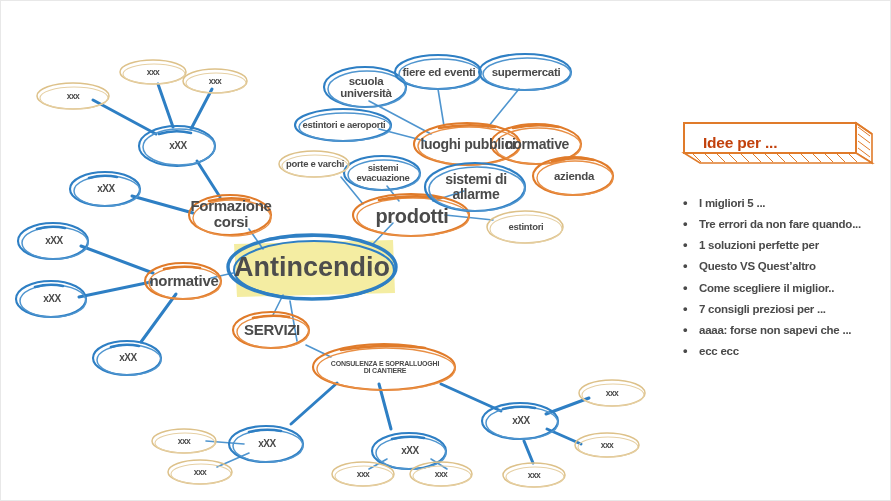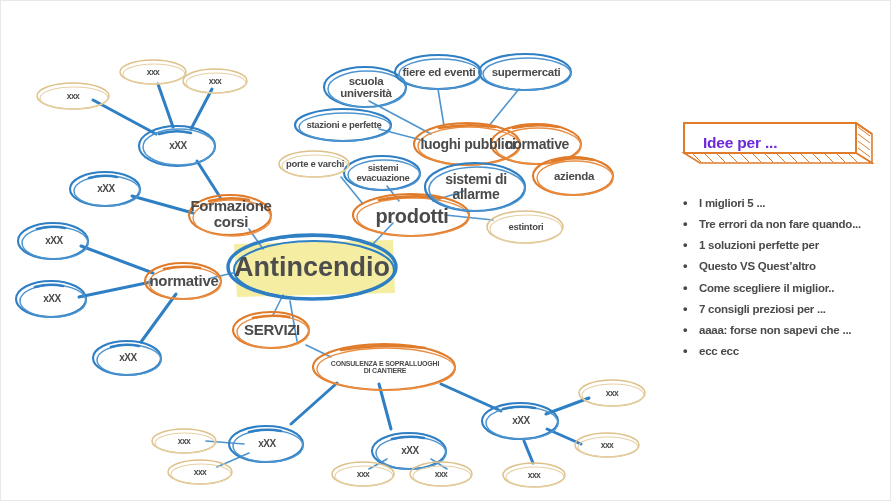--- a/index.html
+++ b/index.html
@@ -63,21 +63,21 @@
     position: relative;
     width: 196px;
     height: 56px;
   }
   #idee-title {
     position: absolute;
     left: 30px;
     top: 15px;
     font-size: 15.5px;
     font-weight: bold;
-    color: #6d28d9;
+    color: #c2410c;
     font-family: "Liberation Sans", sans-serif;
     letter-spacing: -0.2px;
   }
   #idee-list {
     position: absolute;
     left: 6px;
     top: 78px;
     margin: 0;
     padding: 0;
     list-style: none;
@@ -346,21 +346,21 @@
 
   <div class="node-label" style="left:411px; top:215px; font-size:20px;">prodotti</div>
   <div class="node-label lbl-l1b" style="left:467px; top:143px;">luoghi pubblici</div>
   <div class="node-label lbl-l1b" style="left:536px; top:143px;">normative</div>
   <div class="node-label lbl-l2" style="left:573px; top:175px;">azienda</div>
 
   <div class="node-label lbl-l2" style="left:365px; top:86px;">scuola
 università</div>
   <div class="node-label lbl-l2" style="left:438px; top:71px;">fiere ed eventi</div>
   <div class="node-label lbl-l2" style="left:525px; top:71px;">supermercati</div>
-  <div class="node-label lbl-l3" style="left:343px; top:124px;">stazioni e perfette</div>
+  <div class="node-label lbl-l3" style="left:343px; top:124px;">estintori e aeroporti</div>
   <div class="node-label lbl-l3" style="left:382px; top:172px;">sistemi
 evacuazione</div>
   <div class="node-label lbl-l1b" style="left:475px; top:186px;">sistemi di
 allarme</div>
   <div class="node-label lbl-l3" style="left:314px; top:163px;text-align:center;">porte e varchi</div>
   <div class="node-label lbl-l3" style="left:525px; top:226px;">estintori</div>
 
   <div class="node-label lbl-xxx" style="left:177px; top:145px;">xXX</div>
   <div class="node-label lbl-xxx" style="left:105px; top:188px;">xXX</div>
   <div class="node-label lbl-xxx" style="left:53px; top:240px;">xXX</div>

